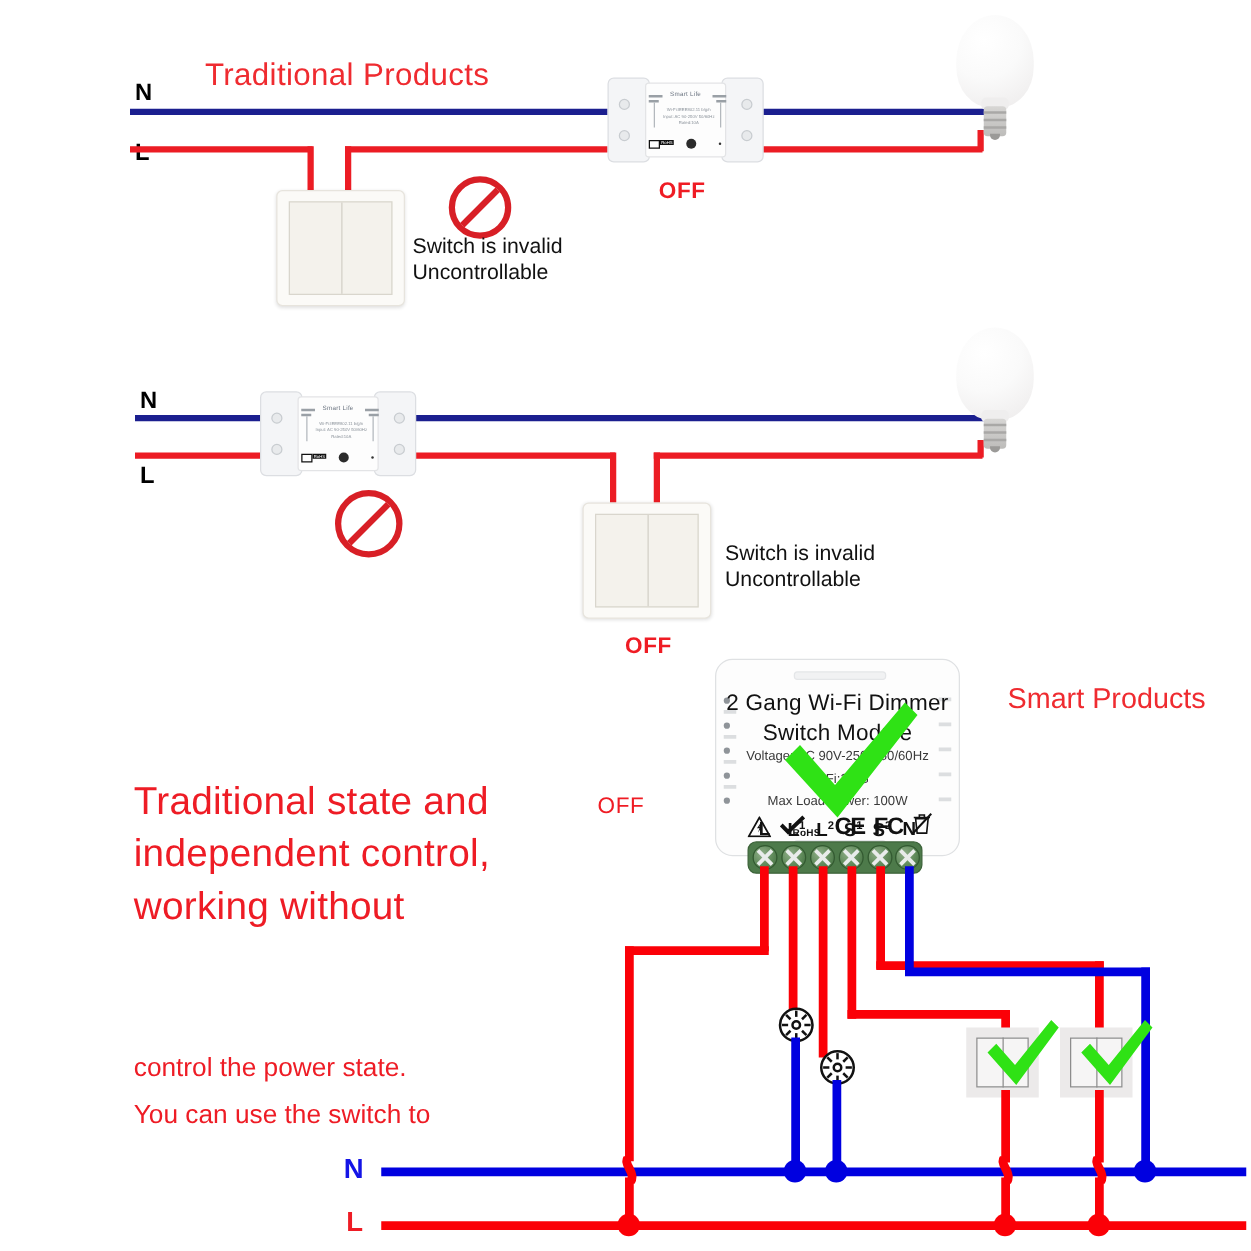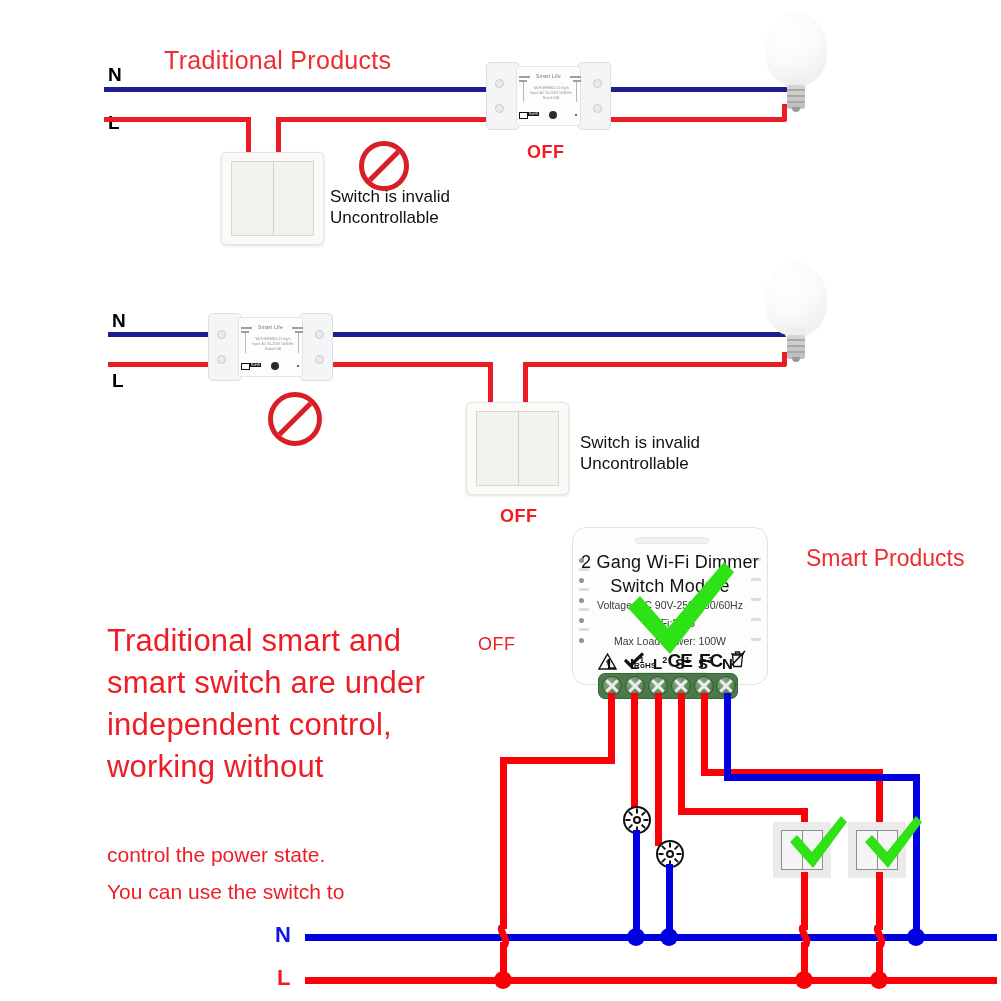--- a/index.html
+++ b/index.html
@@ -268,22 +268,21 @@
 
   <div class="abs invalid" style="left:580px;top:432px;">
     <div>Switch is invalid</div>
     <div>Uncontrollable</div>
   </div>
 
   <div class="abs smart-prod" style="left:806px;top:545px;">Smart Products</div>
 
 
   <div class="abs adv-main" style="left:107px;top:620px;width:380px;">
-    <div>Traditional smart and</div>
-    <div>smart switch are under</div>
+    <div>Traditional state and</div>
     <div>independent control,</div>
     <div>working without</div>
   </div>
 
   <div class="abs adv-sub" style="left:107px;top:836px;width:380px;">
     <div>control the power state.</div>
     <div>You can use the switch to</div>
   </div>
 
   <div class="abs off" style="left:478px;top:634px;font-weight:400;">OFF</div>

